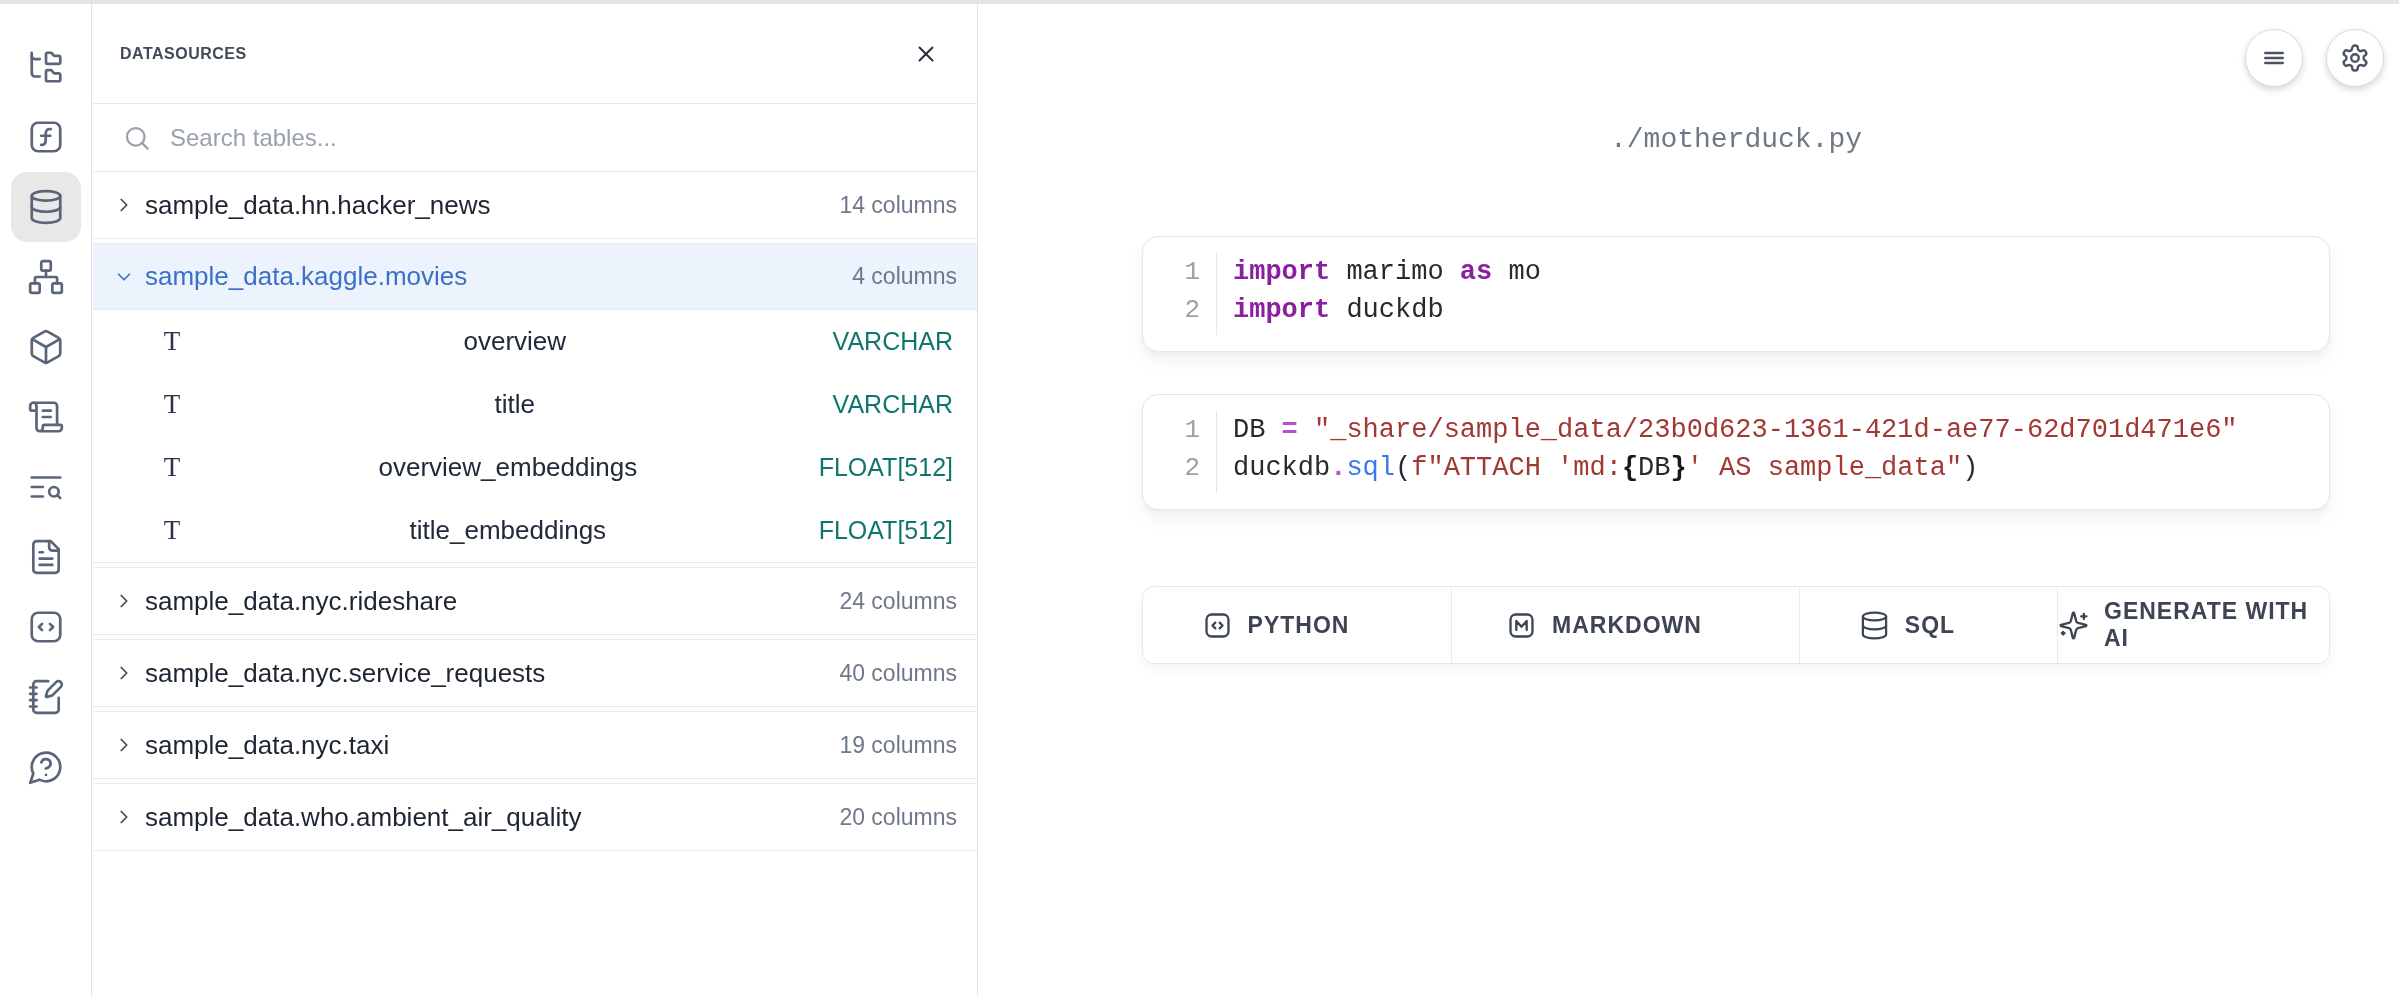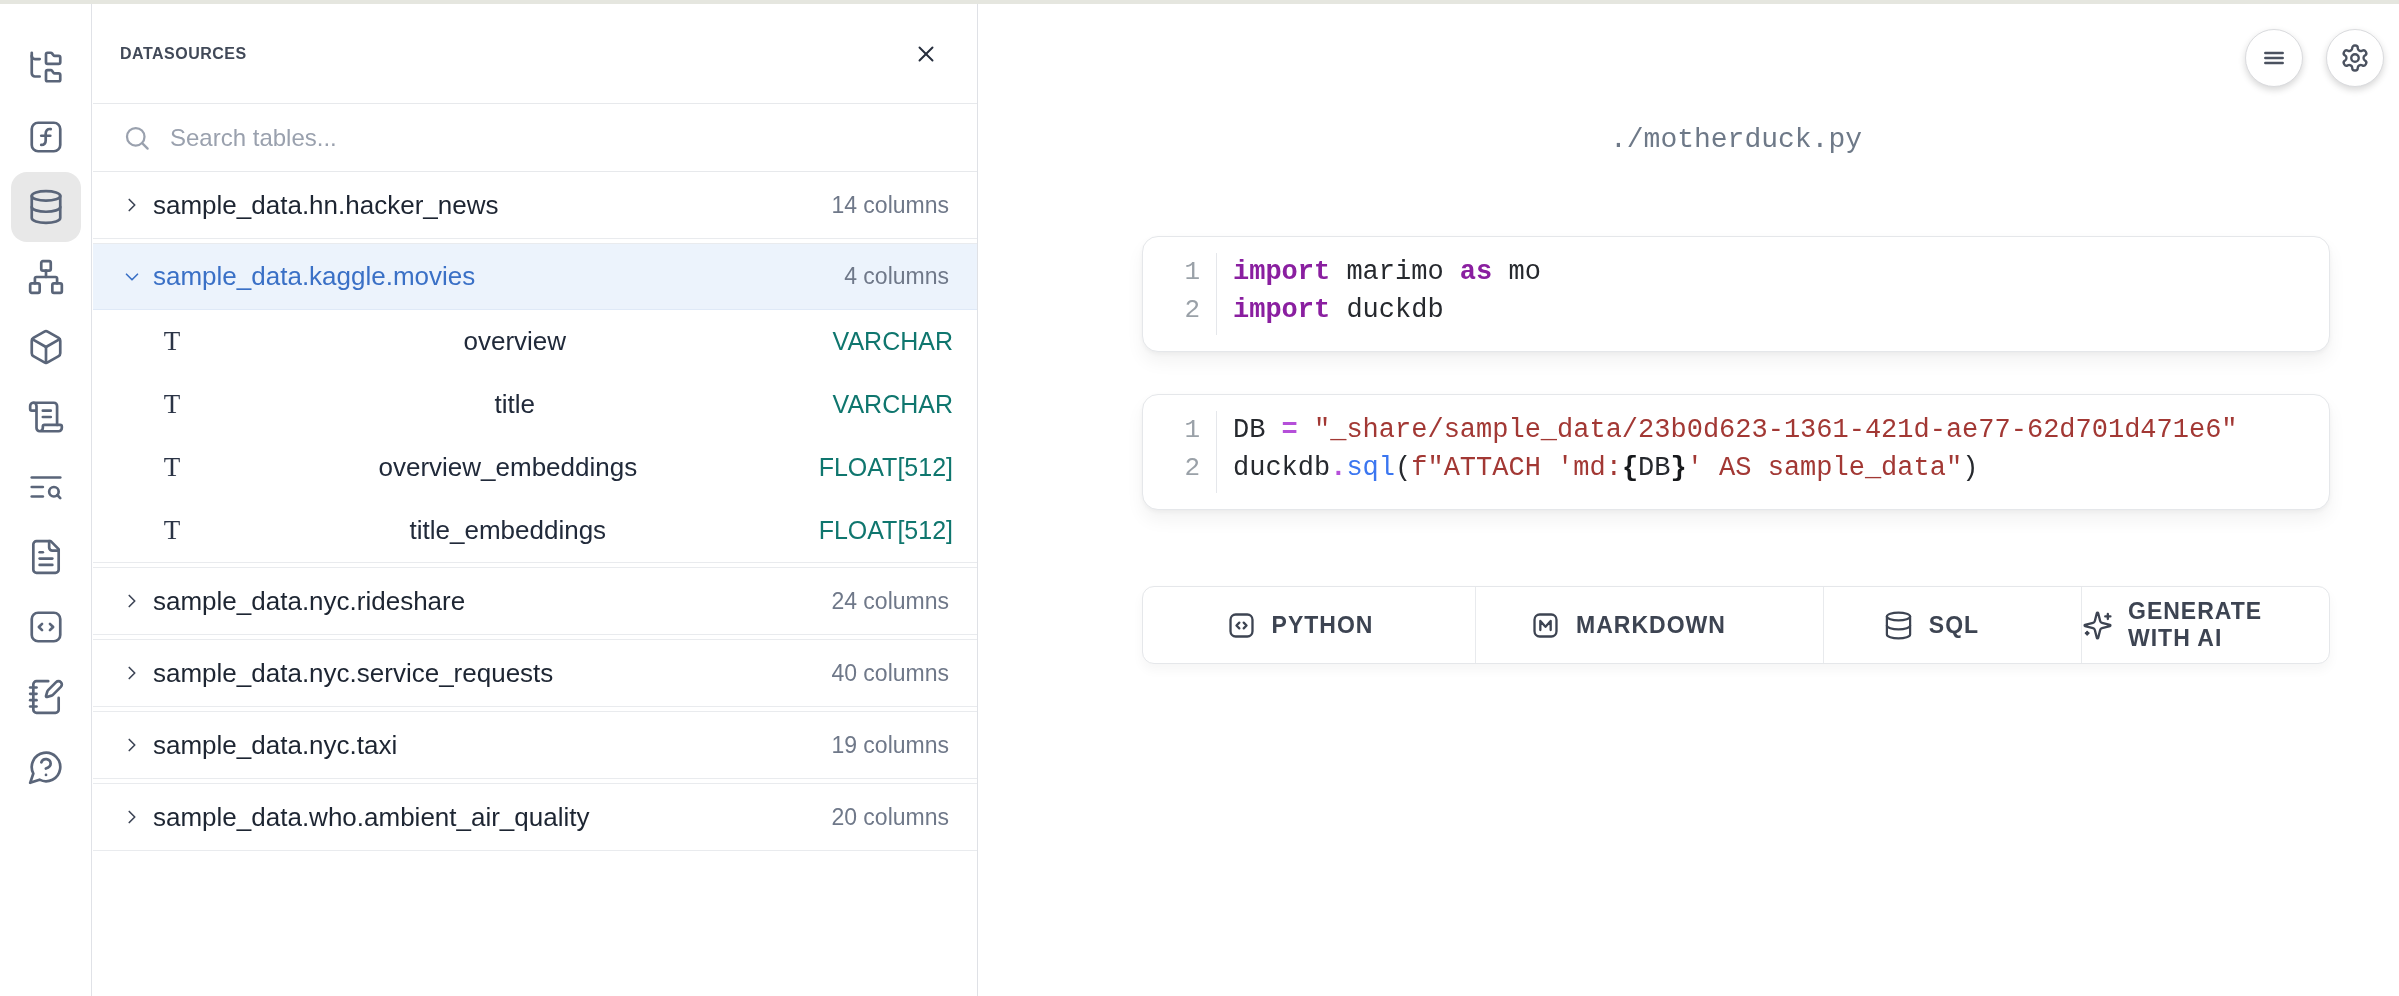--- a/index.html
+++ b/index.html
@@ -46,21 +46,21 @@
   .search-input{
     border:none;outline:none;background:transparent;margin-left:16px;flex:1;
     font-family:"Liberation Sans",sans-serif;font-size:24px;color:#333c4c;
   }
   .search-input::placeholder{color:#9aa1ae;}
 
   .table-list{}
   .titem{border-bottom:1px solid #e9ebee;margin-bottom:4px;}
   .titem + .titem{border-top:1px solid #e9ebee;}
   .trow{
-    height:66px;display:flex;align-items:center;padding:0 28px;box-sizing:border-box;cursor:pointer;
+    height:66px;display:flex;align-items:center;padding:0 20px;box-sizing:border-box;cursor:pointer;
   }
   .trow .chev{width:22px;height:22px;display:flex;align-items:center;justify-content:center;color:#3c4references5;}
   .trow .chev{color:#3c4455;}
   .trow .chev svg{width:22px;height:22px;}
   .trow .tname{margin-left:10px;flex:1;font-size:26px;color:#1d2532;}
   .trow .tcount{font-size:23px;color:#6f7889;}
   .trow.sel{background:#ecf3fc;border-bottom:1px solid #dfe9f7;}
   .trow.sel .tname,.trow.sel .chev{color:#3a70c6;}
   .colgroup{background:#fff;}
   .crow{
@@ -105,21 +105,21 @@
   }
   .tok-kw{color:#8a1fa0;font-weight:bold;}
   .tok-op{color:#b54fd9;font-weight:bold;}
   .tok-str{color:#a23834;}
   .tok-fn{color:#3b76f0;}
   .tok-brace{color:#17191c;font-weight:bold;}
 
   .addbar{
     position:absolute;left:1142px;top:586px;width:1188px;height:78px;background:#fff;
     border:1px solid #e5e7ea;border-radius:12px;box-sizing:border-box;
-    box-shadow:0 6px 12px rgba(0,0,0,.04);display:flex;overflow:hidden;padding-left:24px;
+    box-shadow:0 6px 12px rgba(0,0,0,.04);display:flex;overflow:hidden;
   }
   .addbtn{
     display:flex;align-items:center;justify-content:center;gap:15px;color:#3d4452;cursor:pointer;
     box-sizing:border-box;
   }
   .addbtn + .addbtn{border-left:1px solid #e8eaed;margin-left:43px;}
   .addbtn:nth-child(1){width:265px;}
   .addbtn:nth-child(2){width:305px;}
   .addbtn:nth-child(3){width:215px;}
   .addbtn:nth-child(4){flex:1;}

